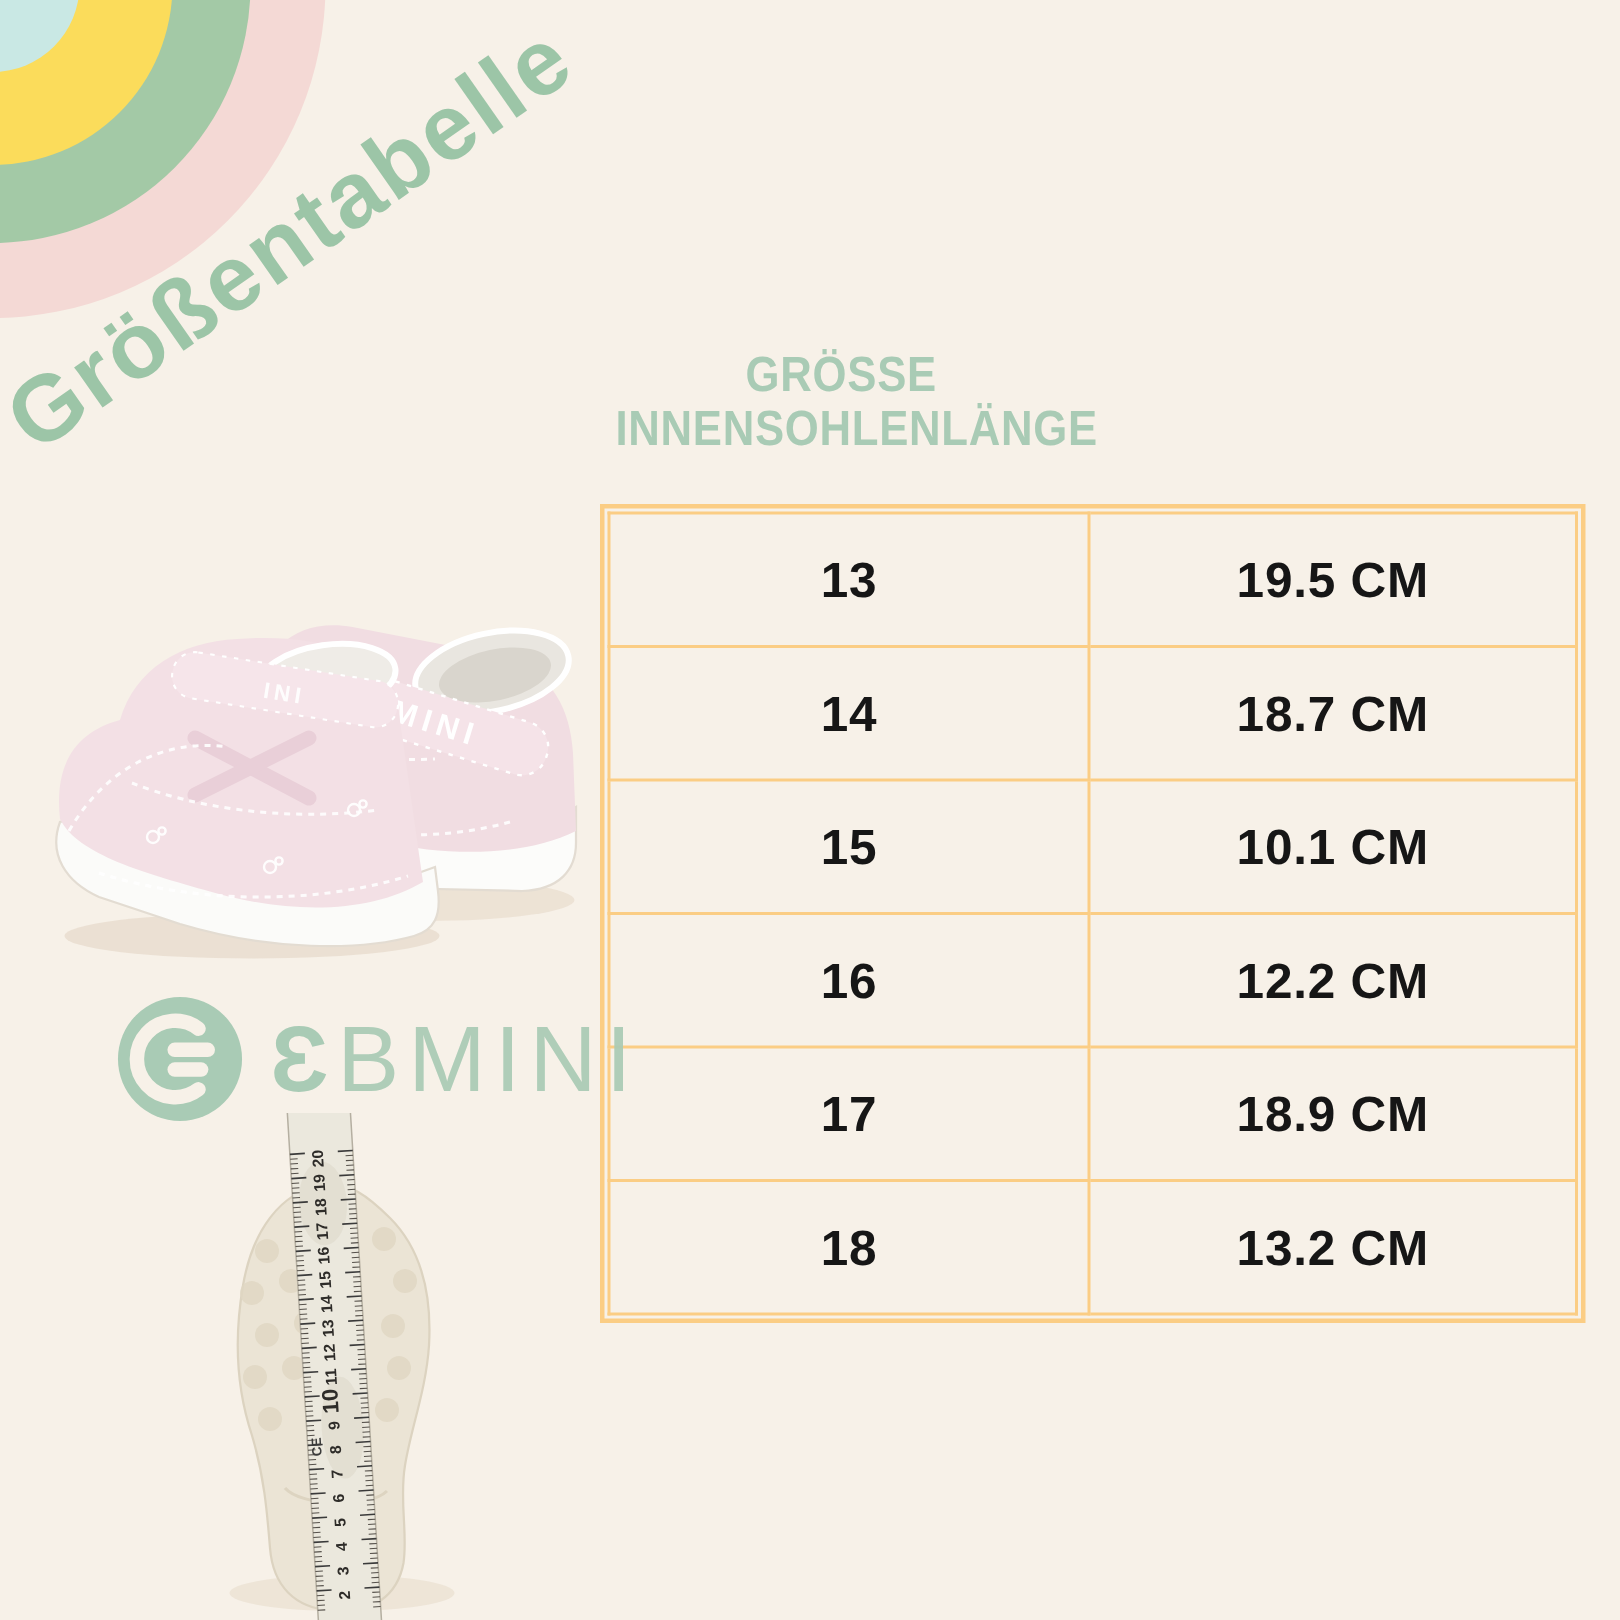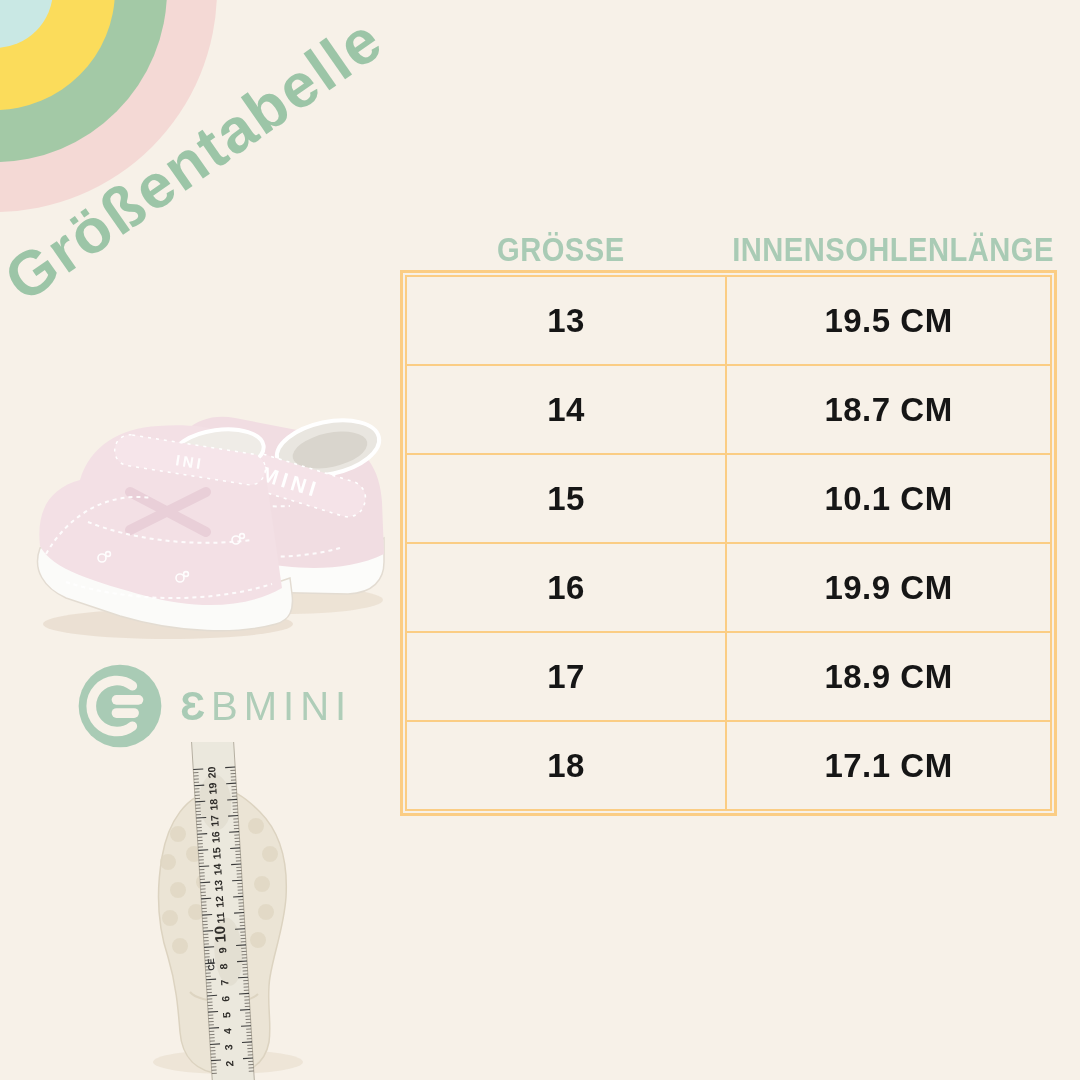--- a/index.html
+++ b/index.html
@@ -13,36 +13,36 @@
   .title{
     position:absolute;left:30px;top:250px;
     font-size:62px;line-height:62px;font-weight:800;
     letter-spacing:2px;
     transform:rotate(-35deg);transform-origin:0 100%;
     white-space:nowrap;
   }
 
   
   .table-area{position:absolute;left:400px;top:232px;width:657px;}
-  .table-head{display:flex;margin-bottom:2px;}
+  .table-head{display:flex;margin-bottom:32px;flex-direction:column;}
   .table-head .hcell{font-weight:800;font-size:31px;letter-spacing:.5px;text-align:center;}
   .table-head .hcell.c1{width:322px;}
   .table-head .hcell.c2{width:335px;}
   .hcell span{display:inline-block;transform:scale(.94,1.06);}
   .grid-wrap{border:3px solid #fbcd84;padding:2px;}
   table.size-grid{border-collapse:collapse;width:100%;table-layout:fixed;}
   table.size-grid td{
     border:2.5px solid #fbcd84;height:85px;text-align:center;vertical-align:middle;
     font-weight:800;font-size:33px;color:#161616;letter-spacing:.5px;
   }
   table.size-grid td.c1{width:49%;}
 
   
   .brand{position:absolute;left:76px;top:662px;display:flex;align-items:center;gap:16px;}
-  .brand .wordmark{font-size:40px;letter-spacing:6px;white-space:nowrap;}
+  .brand .wordmark{font-size:62px;letter-spacing:6px;white-space:nowrap;}
   .brand .wordmark .wm-first{font-weight:800;}
   .brand .wordmark .wm-rest{font-weight:400;opacity:.92;}
 
   .shoes-svg{position:absolute;left:28px;top:342px;}
   .insole-svg{position:absolute;left:138px;top:742px;}
 </style>
 </head>
 <body>
 
 <div class="canvas">
@@ -71,29 +71,29 @@
           <tr>
             <td class="c1">14</td>
             <td>18.7 CM</td>
           </tr>
           <tr>
             <td class="c1">15</td>
             <td>10.1 CM</td>
           </tr>
           <tr>
             <td class="c1">16</td>
-            <td>19.9 CM</td>
+            <td>12.2 CM</td>
           </tr>
           <tr>
             <td class="c1">17</td>
             <td>18.9 CM</td>
           </tr>
           <tr>
             <td class="c1">18</td>
-            <td>17.1 CM</td>
+            <td>13.2 CM</td>
           </tr>
         </tbody>
       </table>
     </div>
   </div>
 
   <svg class="shoes-svg" viewBox="0 0 360 305" width="360" height="305">
 
     <ellipse cx="255" cy="258" rx="100" ry="14" fill="#e9ddcf" opacity=".75"></ellipse>
     <ellipse cx="140" cy="282" rx="125" ry="15" fill="#e9ddcf" opacity=".85"></ellipse>

